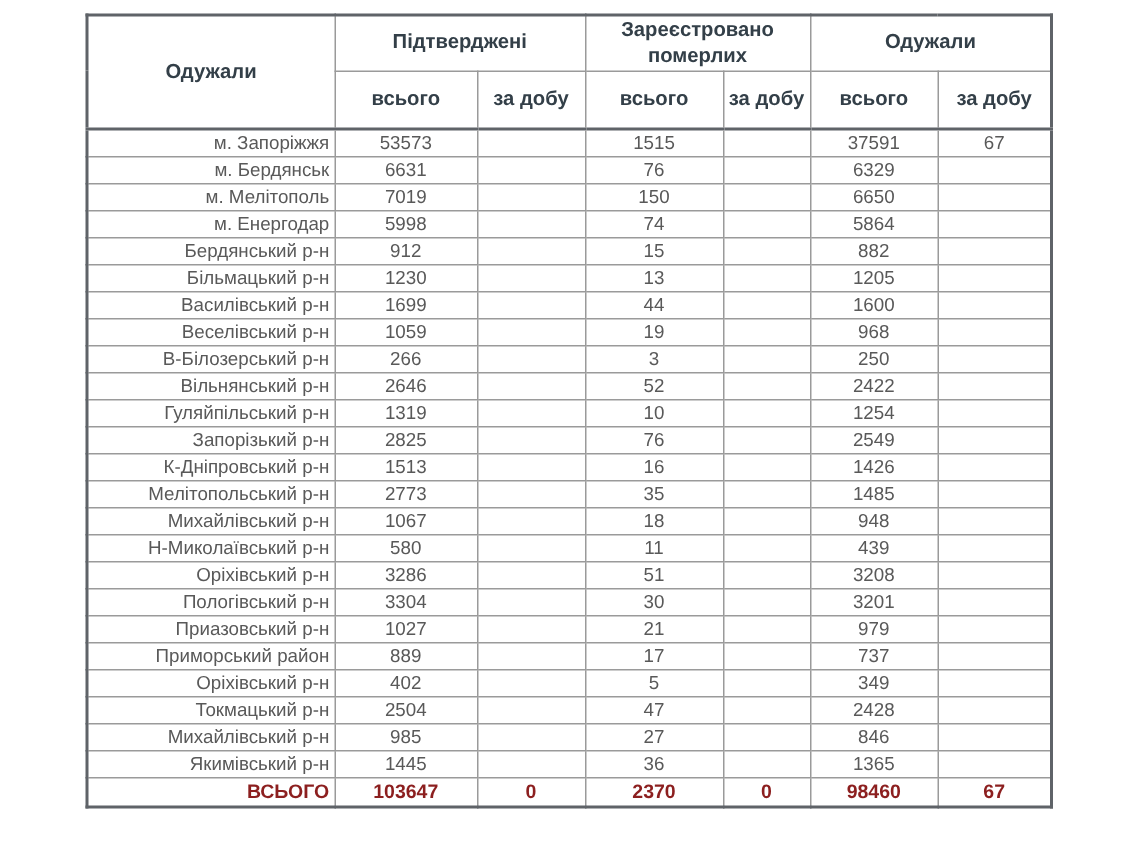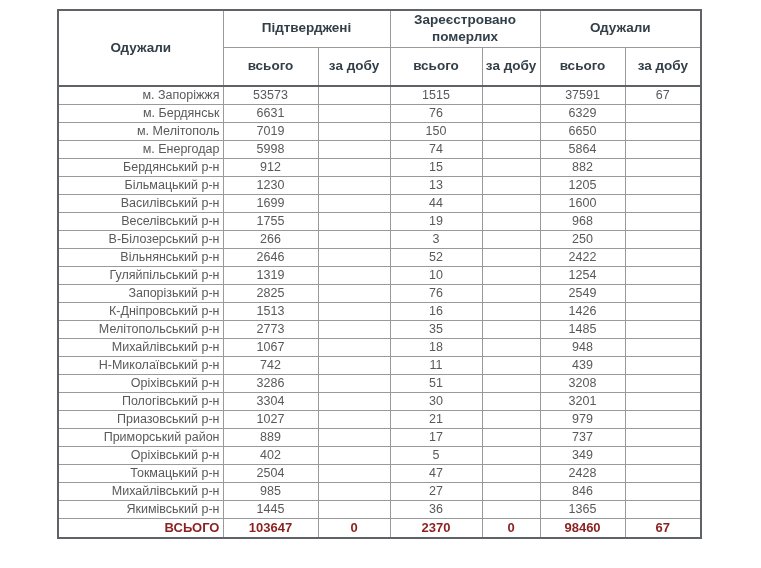--- a/index.html
+++ b/index.html
@@ -156,21 +156,21 @@
           <td class="region">Василівський р-н</td>
           <td class="num">1699</td>
           <td class="num"></td>
           <td class="num">44</td>
           <td class="num"></td>
           <td class="num">1600</td>
           <td class="num"></td>
         </tr>
         <tr>
           <td class="region">Веселівський р-н</td>
-          <td class="num">1755</td>
+          <td class="num">1059</td>
           <td class="num"></td>
           <td class="num">19</td>
           <td class="num"></td>
           <td class="num">968</td>
           <td class="num"></td>
         </tr>
         <tr>
           <td class="region">В-Білозерський р-н</td>
           <td class="num">266</td>
           <td class="num"></td>
@@ -228,21 +228,21 @@
           <td class="region">Михайлівський р-н</td>
           <td class="num">1067</td>
           <td class="num"></td>
           <td class="num">18</td>
           <td class="num"></td>
           <td class="num">948</td>
           <td class="num"></td>
         </tr>
         <tr>
           <td class="region">Н-Миколаївський  р-н</td>
-          <td class="num">742</td>
+          <td class="num">580</td>
           <td class="num"></td>
           <td class="num">11</td>
           <td class="num"></td>
           <td class="num">439</td>
           <td class="num"></td>
         </tr>
         <tr>
           <td class="region">Оріхівський р-н</td>
           <td class="num">3286</td>
           <td class="num"></td>

